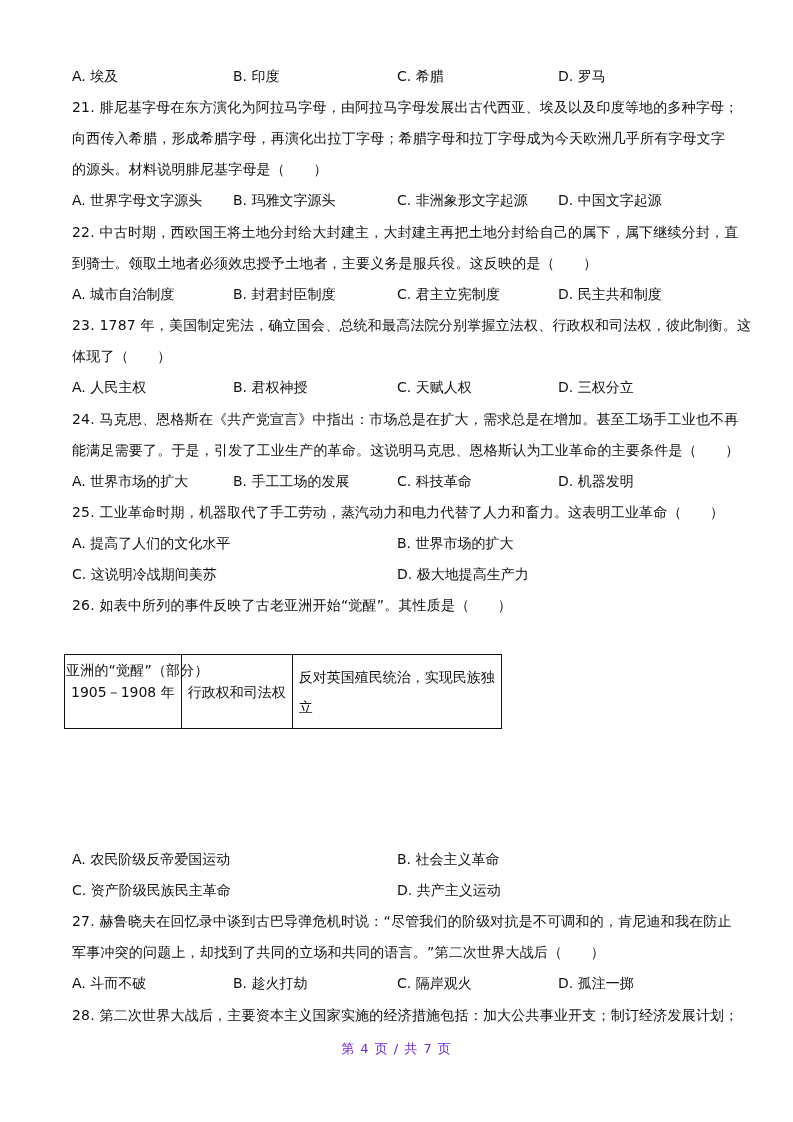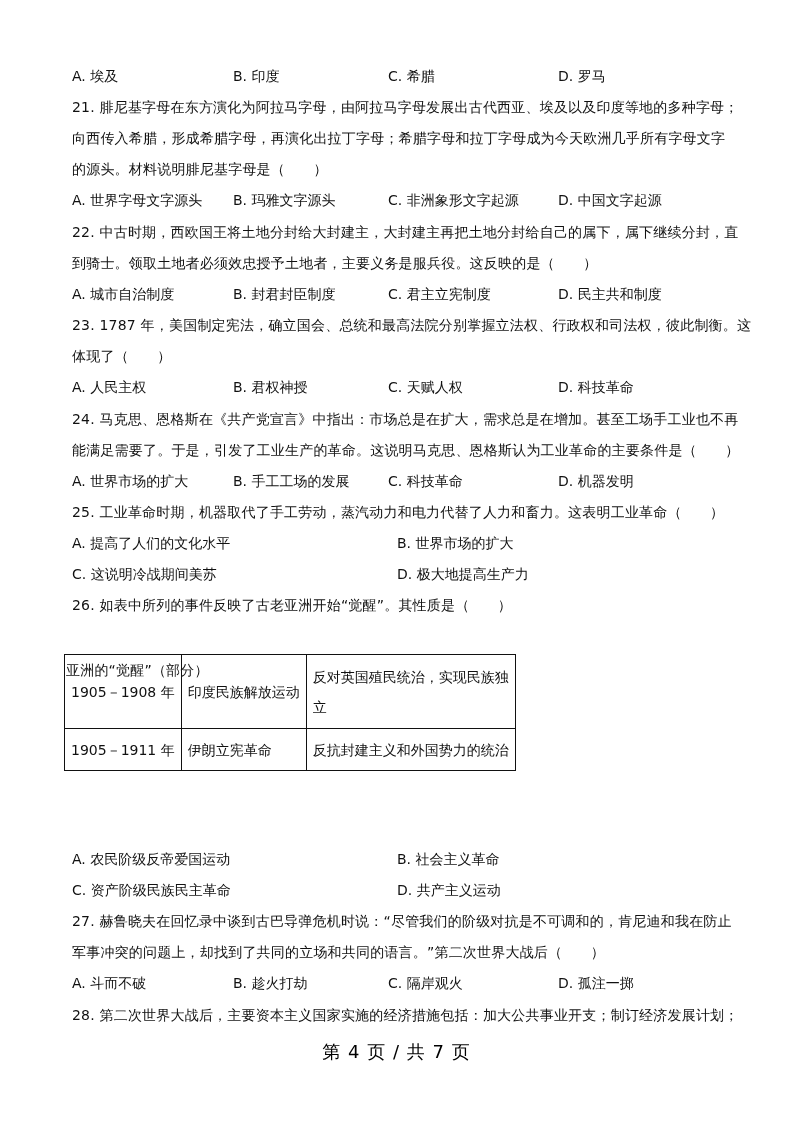--- a/index.html
+++ b/index.html
@@ -1,24 +1,24 @@
 <!DOCTYPE html>
 <html><head>
 <meta charset="utf-8">
 <style>
   html, body { margin:0; padding:0; background:#ffffff; }
   body { width:793px; height:1122px; position:relative; overflow:hidden;
          font-family:"DejaVu Sans", "Liberation Sans", sans-serif; color:#111; font-size:14px; }
   .line { position:absolute; left:72px; white-space:nowrap; font-size:14px; line-height:20px; height:20px; letter-spacing:0.2px; }
   .opt { position:absolute; white-space:nowrap; font-size:14px; line-height:20px; height:20px; }
-  .c0 { left:72px; } .c1 { left:233px; } .c2 { left:388px; } .c3 { left:558px; }
+  .c0 { left:72px; } .c1 { left:233px; } .c2 { left:397px; } .c3 { left:558px; }
   .h0 { left:72px; } .h1 { left:397px; }
   table.t { position:absolute; left:64px; top:654px; border-collapse:collapse; font-size:14px; }
   table.t td { border:1.5px solid #111; padding:0 6px; vertical-align:middle; line-height:30px; }
-  .footer { position:absolute; top:1040px; left:0; width:793px; text-align:center; font-size:18px; color:#000000; letter-spacing:1px; }
+  .footer { position:absolute; top:1040px; left:0; width:793px; text-align:center; font-size:13px; color:#6d28d9; letter-spacing:1px; }
 </style>
 </head>
 <body>
 
 <div class="opt c0" style="top:66px">A. 埃及</div>
 <div class="opt c1" style="top:66px">B. 印度</div>
 <div class="opt c2" style="top:66px">C. 希腊</div>
 <div class="opt c3" style="top:66px">D. 罗马</div>
 
 <div class="line" style="top:97px">21. 腓尼基字母在东方演化为阿拉马字母，由阿拉马字母发展出古代西亚、埃及以及印度等地的多种字母；</div>
@@ -34,21 +34,21 @@
 <div class="opt c0" style="top:284px">A. 城市自治制度</div>
 <div class="opt c1" style="top:284px">B. 封君封臣制度</div>
 <div class="opt c2" style="top:284px">C. 君主立宪制度</div>
 <div class="opt c3" style="top:284px">D. 民主共和制度</div>
 
 <div class="line" style="top:315px">23. 1787 年，美国制定宪法，确立国会、总统和最高法院分别掌握立法权、行政权和司法权，彼此制衡。这</div>
 <div class="line" style="top:346px">体现了（　　）</div>
 <div class="opt c0" style="top:377px">A. 人民主权</div>
 <div class="opt c1" style="top:377px">B. 君权神授</div>
 <div class="opt c2" style="top:377px">C. 天赋人权</div>
-<div class="opt c3" style="top:377px">D. 科技革命</div>
+<div class="opt c3" style="top:377px">D. 三权分立</div>
 
 <div class="line" style="top:409px">24. 马克思、恩格斯在《共产党宣言》中指出：市场总是在扩大，需求总是在增加。甚至工场手工业也不再</div>
 <div class="line" style="top:440px">能满足需要了。于是，引发了工业生产的革命。这说明马克思、恩格斯认为工业革命的主要条件是（　　）</div>
 <div class="opt c0" style="top:471px">A. 世界市场的扩大</div>
 <div class="opt c1" style="top:471px">B. 手工工场的发展</div>
 <div class="opt c2" style="top:471px">C. 科技革命</div>
 <div class="opt c3" style="top:471px">D. 机器发明</div>
 
 <div class="line" style="top:502px">25. 工业革命时期，机器取代了手工劳动，蒸汽动力和电力代替了人力和畜力。这表明工业革命（　　）</div>
 <div class="opt h0" style="top:533px">A. 提高了人们的文化水平</div>
@@ -56,30 +56,25 @@
 <div class="opt h0" style="top:564px">C. 这说明冷战期间美苏</div>
 <div class="opt h1" style="top:564px">D. 极大地提高生产力</div>
 
 <div class="line" style="top:595px">26. 如表中所列的事件反映了古老亚洲开始“觉醒”。其性质是（　　）</div>
 <div class="line" style="top:660px; left:66px">亚洲的“觉醒”（部分）</div>
 
 <table class="t">
   <tbody>
   <tr style="height:74px">
     <td>1905－1908 年</td>
-    <td>印度民族解放运动</td>
+    <td>行政权和司法权</td>
     <td>
       <div>反对英国殖民统治，实现民族独</div>
       <div>立</div>
     </td>
-  </tr>
-  <tr style="height:42px">
-    <td>1905－1911 年</td>
-    <td>伊朗立宪革命</td>
-    <td>反抗封建主义和外国势力的统治</td>
   </tr>
 </tbody>
   </table>
 
 <div class="opt h0" style="top:849px">A. 农民阶级反帝爱国运动</div>
 <div class="opt h1" style="top:849px">B. 社会主义革命</div>
 <div class="opt h0" style="top:880px">C. 资产阶级民族民主革命</div>
 <div class="opt h1" style="top:880px">D. 共产主义运动</div>
 
 <div class="line" style="top:911px">27. 赫鲁晓夫在回忆录中谈到古巴导弹危机时说：“尽管我们的阶级对抗是不可调和的，肯尼迪和我在防止</div>

